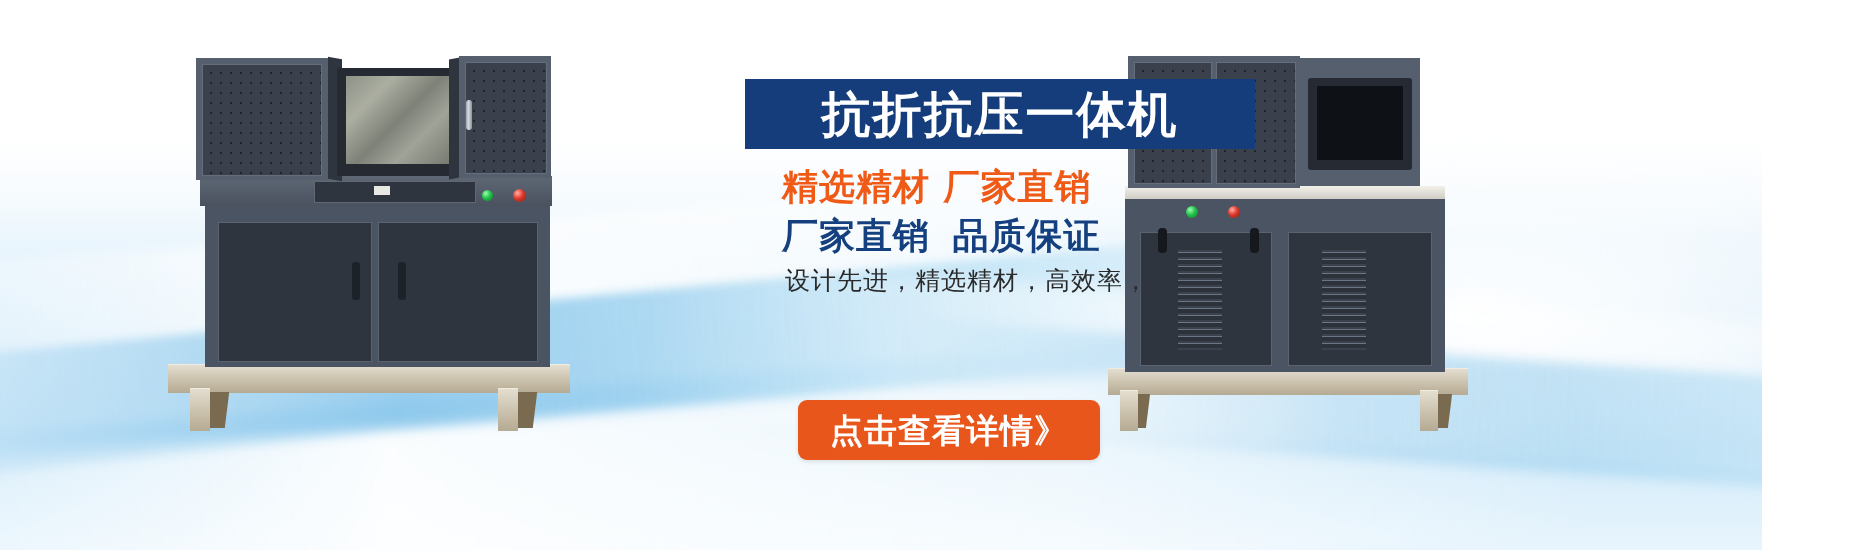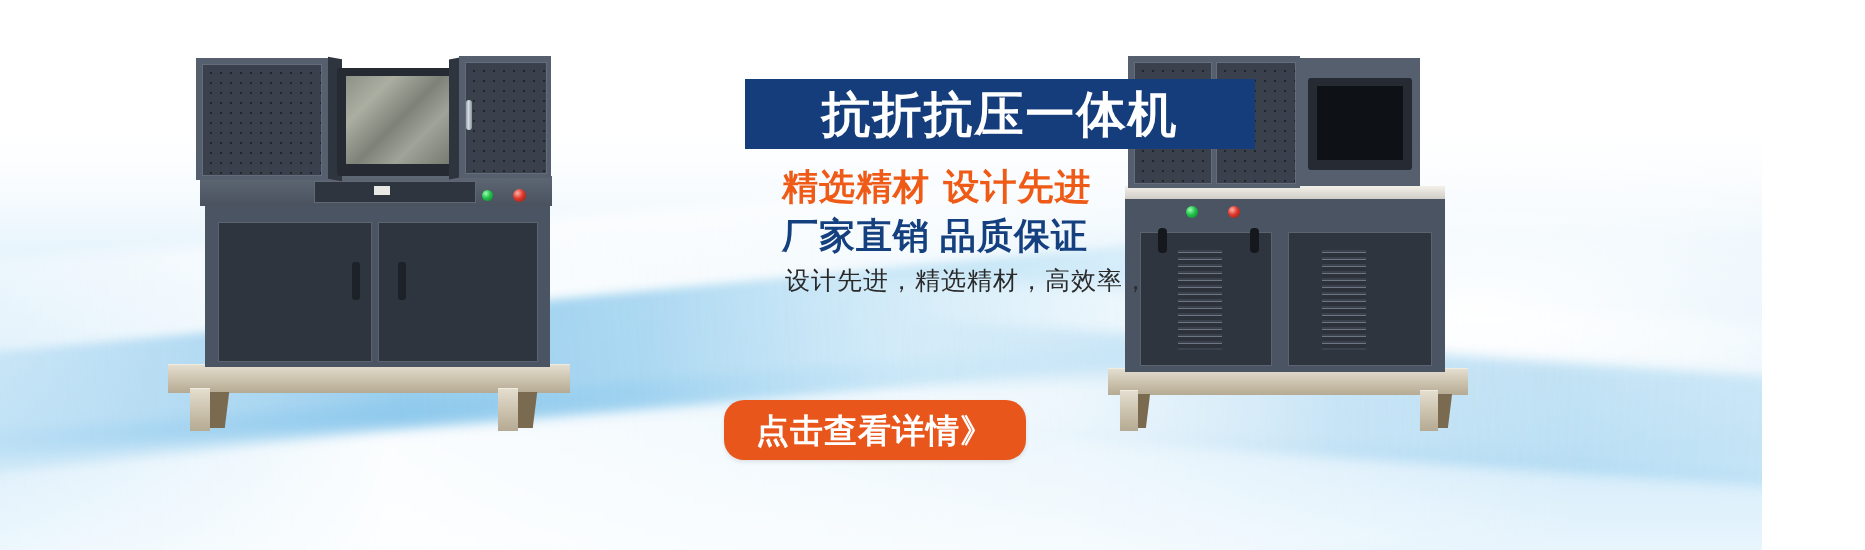--- a/index.html
+++ b/index.html
@@ -139,40 +139,40 @@
     font-family: "DejaVu Sans", "Liberation Sans", sans-serif;
   }
   .sub-blue {
     position: absolute;
     left: 782px; top: 212px;
     font-size: 36px;
     font-weight: bold;
     color: #15407f;
     letter-spacing: 1px;
     white-space: nowrap;
-    font-family: Liberation Serif, serif;
+    font-family: Liberation Mono, monospace;
   }
   .desc {
     position: absolute;
     left: 785px;
     font-size: 25px;
     color: #2a2a2a;
     letter-spacing: 1px;
     white-space: nowrap;
     font-family: "DejaVu Sans", "Liberation Sans", sans-serif;
   }
   .desc1 { top: 264px; }
   .desc2 { top: 310px; }
 
   #cta {
     position: absolute;
-    left: 724px; top: 400px;
+    left: 798px; top: 400px;
     width: 302px; height: 60px;
     background: #e8561c;
-    border-radius: 20px;
+    border-radius: 9px;
     display: flex;
     align-items: center;
     justify-content: center;
     cursor: pointer;
     box-shadow: 0 2px 4px rgba(0,0,0,0.10);
   }
   #cta .t {
     color: #ffffff;
     font-size: 33px;
     font-weight: bold;
@@ -257,21 +257,21 @@
 
     <div class="machine m-edge" style="left:1300px; top:58px; width:120px; height:128px;"></div>
     <div class="machine screen-bezel" style="left:1308px; top:78px; width:104px; height:92px; border-radius:3px;"></div>
     <div class="machine" style="left:1317px; top:86px; width:86px; height:74px; background:#0e1116;"></div>
   </div>
 
   <div id="title-banner">
     <span class="t">抗折抗压一体机</span>
   </div>
 
-  <div class="sub-orange">精选精材 设计先进</div>
+  <div class="sub-orange">精选精材 厂家直销</div>
   <div class="sub-blue">厂家直销 品质保证</div>
   <div class="desc desc1">设计先进，精选精材，高效率，</div>
 
   <div id="cta">
     <span class="t">点击查看详情》</span>
   </div>
 
 </div>
 
 </body></html>

